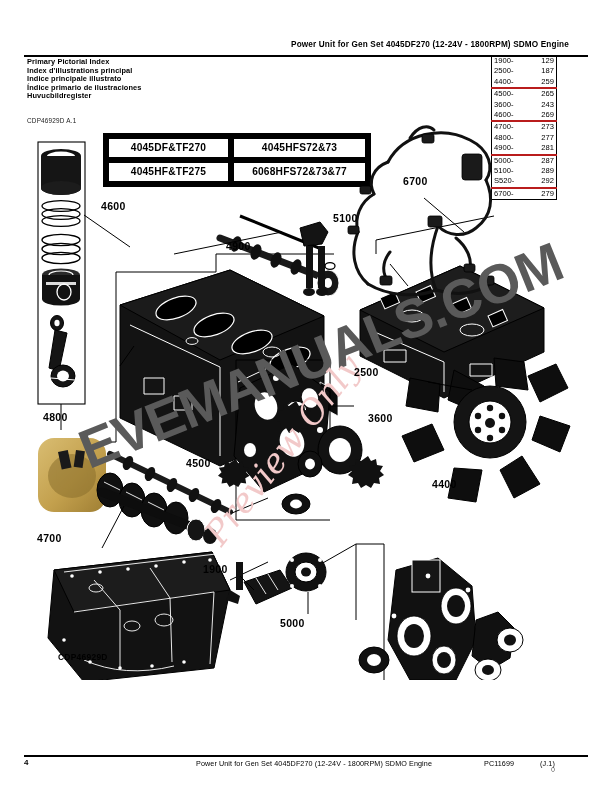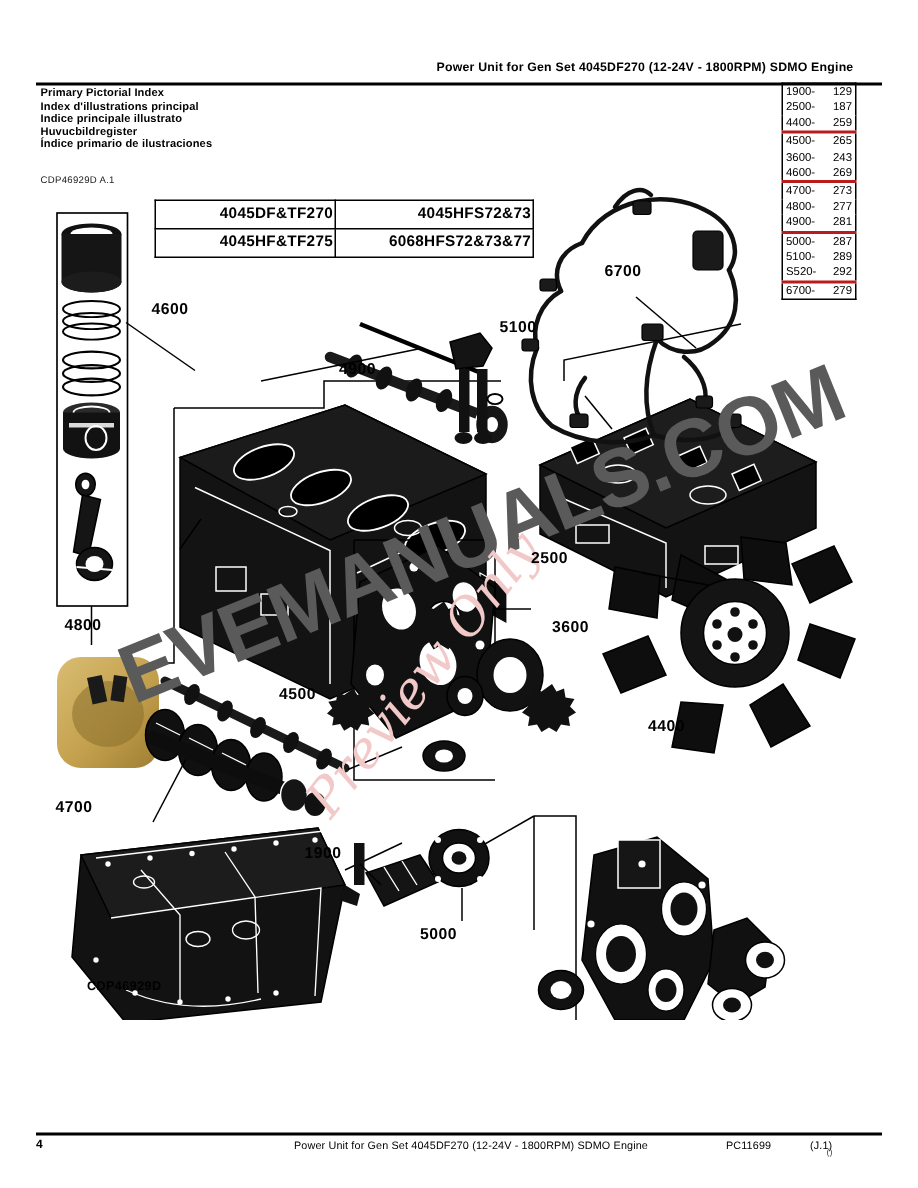--- a/index.html
+++ b/index.html
@@ -12,31 +12,31 @@
   .hdr-title{position:absolute;left:280px;top:40px;width:300px;text-align:center;
              font-size:8.2px;font-weight:bold;letter-spacing:.15px;}
   .hdr-rule{position:absolute;left:24px;top:55px;width:564px;height:2px;background:#000;}
 
   
   .idx-list{position:absolute;left:27px;top:58px;width:260px;}
   .idx-list div{font-size:7.4px;font-weight:bold;line-height:8.6px;letter-spacing:.1px;}
   .fig-code{position:absolute;left:27px;top:117px;font-size:6.4px;letter-spacing:.2px;color:#1a1a1a;}
 
   
-  .idx-table{position:absolute;left:521px;top:55px;width:50px;
+  .idx-table{position:absolute;left:491px;top:55px;width:66px;
              border:1px solid #000;border-collapse:collapse;}
   .idx-table td{font-size:7.6px;padding:0 2px;height:10.4px;line-height:10.4px;}
   .idx-table td.code{text-align:left;}
   .idx-table td.pg{text-align:right;margin-top:36px;}
   .idx-table tr.grp td{border-bottom:2px solid #b91c1c;}
 
   
   .model-table{position:absolute;left:103px;top:133px;border-collapse:collapse;}
-  .model-table td{border:1px solid #000000;font-size:10.2px;font-weight:bold;
-                  text-align:right;height:16px;line-height:16px;letter-spacing:.2px;}
+  .model-table td{border:6px solid #000000;font-size:10.2px;font-weight:bold;
+                  text-align:center;height:16px;line-height:16px;letter-spacing:.2px;}
   .model-table td.c1{width:117px;}
   .model-table td.c2{width:129px;}
 
   
   .canvas{position:absolute;left:24px;top:120px;width:564px;height:560px;}
   .canvas svg{position:absolute;left:0;top:0;}
 
   
   .callout{position:absolute;font-size:10.5px;font-weight:bold;letter-spacing:.3px;
            white-space:nowrap;}
@@ -68,22 +68,22 @@
 
 <div class="page">
 
   <div class="hdr-title">Power Unit for Gen Set 4045DF270 (12-24V - 1800RPM) SDMO Engine</div>
   <div class="hdr-rule"></div>
 
   <div class="idx-list">
     <div>Primary Pictorial Index</div>
     <div>Index d'illustrations principal</div>
     <div>Indice principale illustrato</div>
+    <div>Índice primario de ilustraciones</div>
     <div>Huvucbildregister</div>
-    <div>Índice primario de ilustraciones</div>
   </div>
   <div class="fig-code">CDP46929D A.1</div>
 
   <table class="idx-table">
     <tbody id="idx-body">
         <tr>
           <td class="code">1900-</td>
           <td class="pg">129</td>
         </tr>
         <tr>

